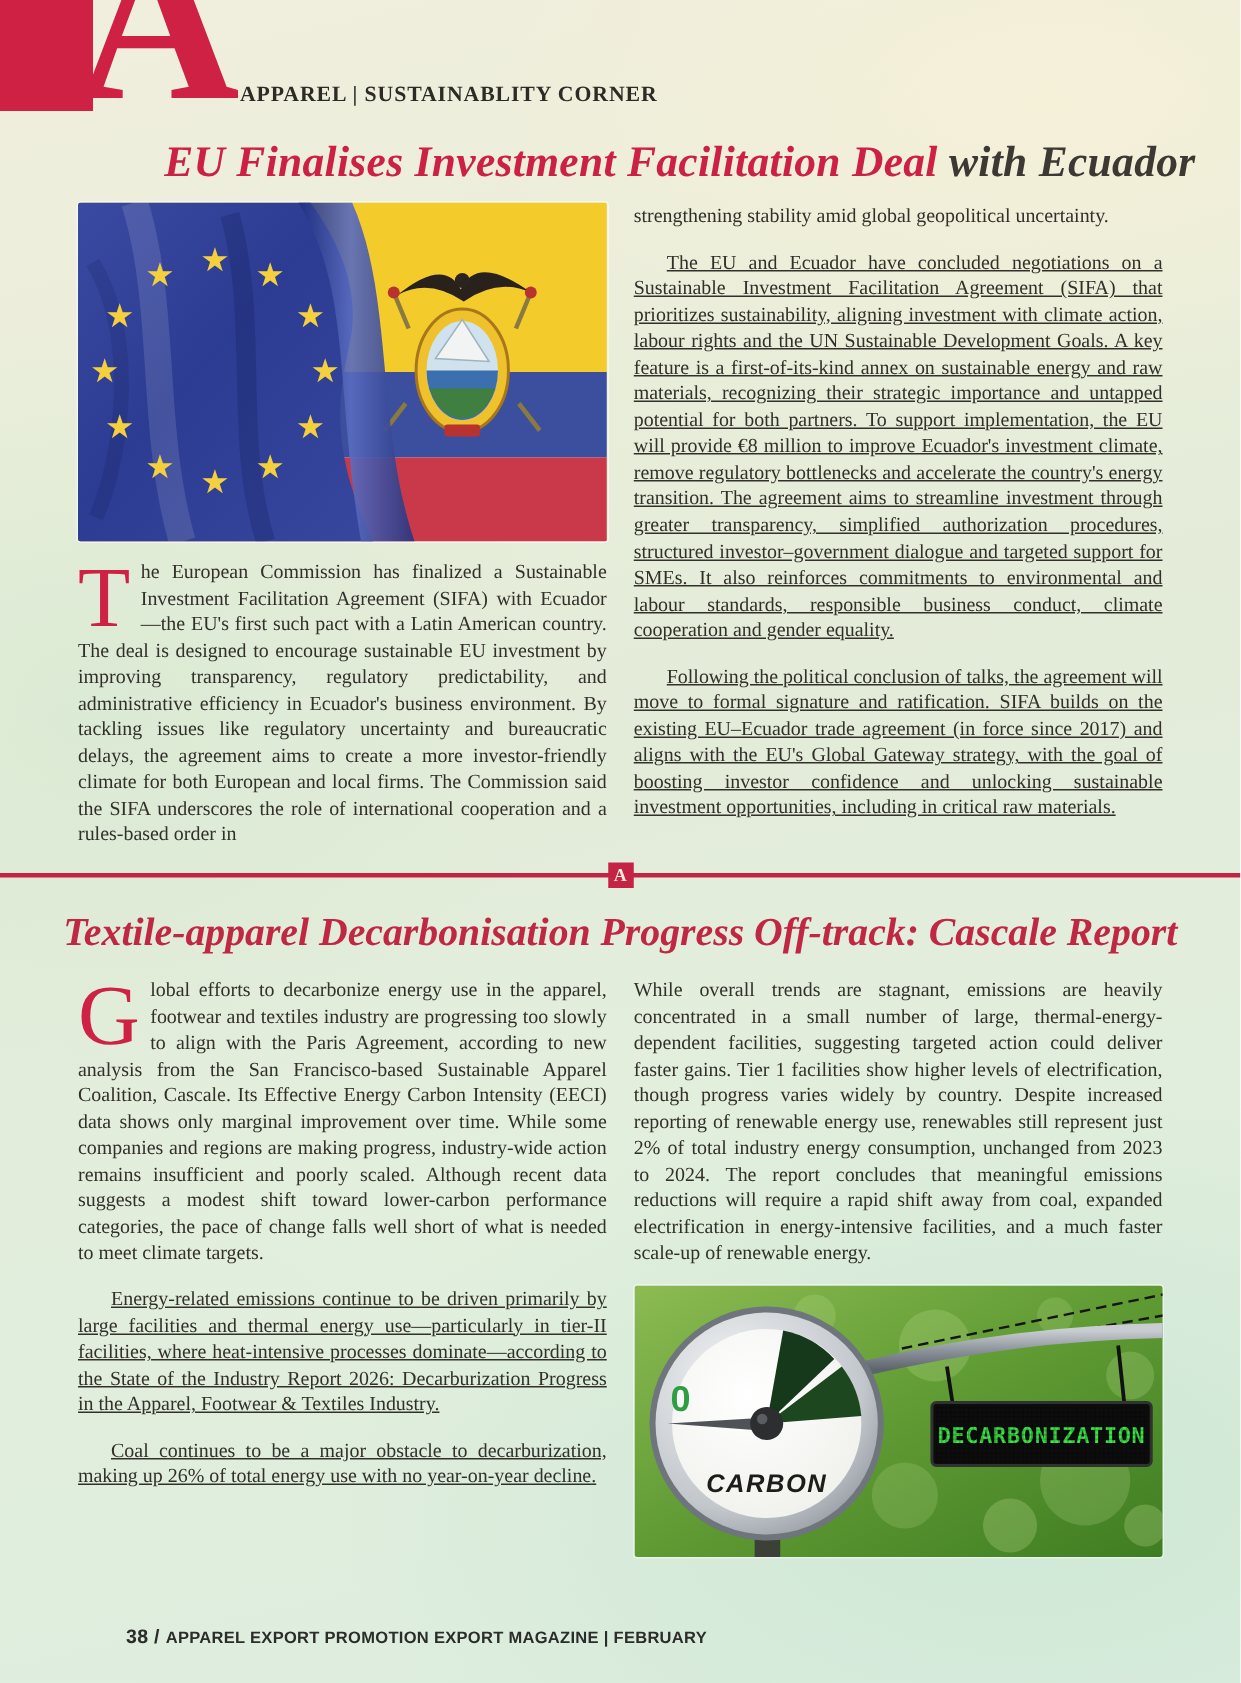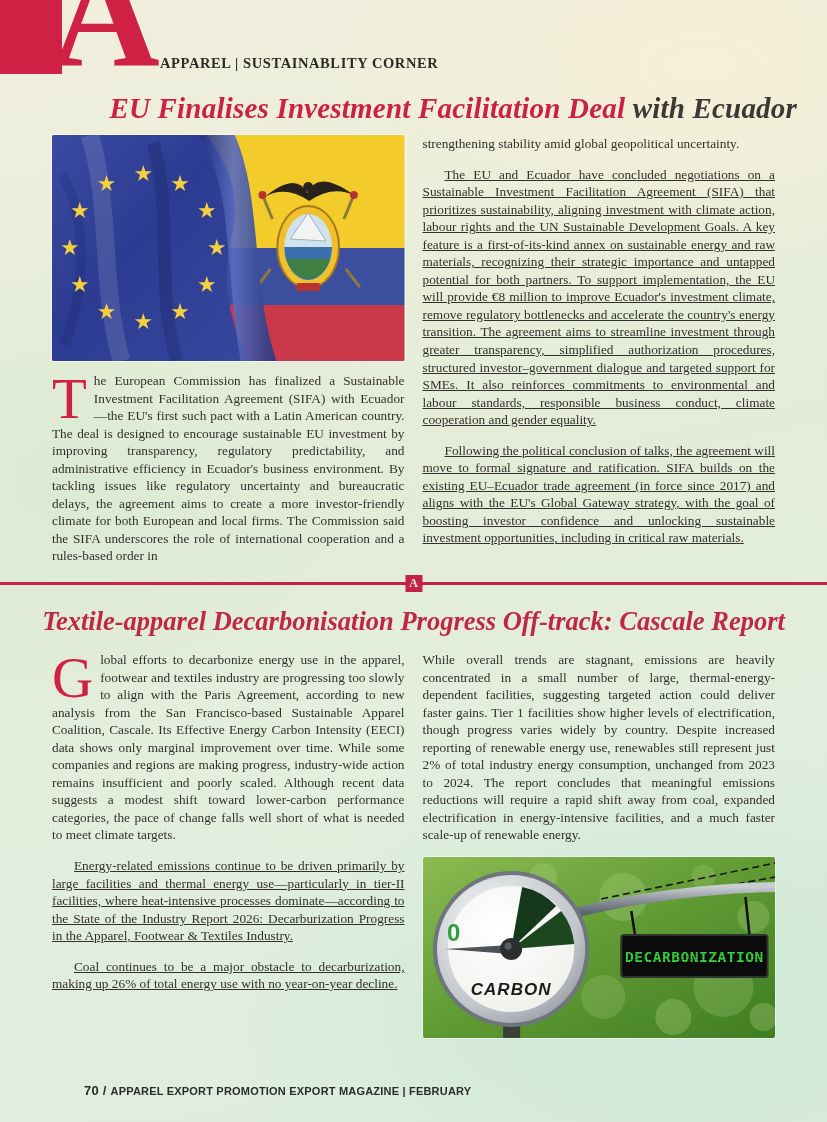--- a/index.html
+++ b/index.html
@@ -233,16 +233,16 @@
           <circle cx="88" cy="92" r="11" fill="#2c2e30"></circle>
           <circle cx="85" cy="89" r="3.5" fill="#5a5e62"></circle>
           <text x="24" y="84" font-family="Liberation Sans, sans-serif" font-size="24" font-weight="bold" fill="#2f9e42">0</text>
           <text x="88" y="138" text-anchor="middle" font-family="Liberation Sans, sans-serif" font-size="17" font-weight="bold" font-style="italic" fill="#1c1c1a" letter-spacing="1">CARBON</text>
         </g>
       </svg>
     </div>
   </section>
 
   <div class="footer">
-    <span class="pgnum">70 /</span><span>APPAREL EXPORT PROMOTION EXPORT MAGAZINE | FEBRUARY</span>
+    <span class="pgnum">38 /</span><span>APPAREL EXPORT PROMOTION EXPORT MAGAZINE | FEBRUARY</span>
   </div>
 
 </div>
 
 </body></html>

